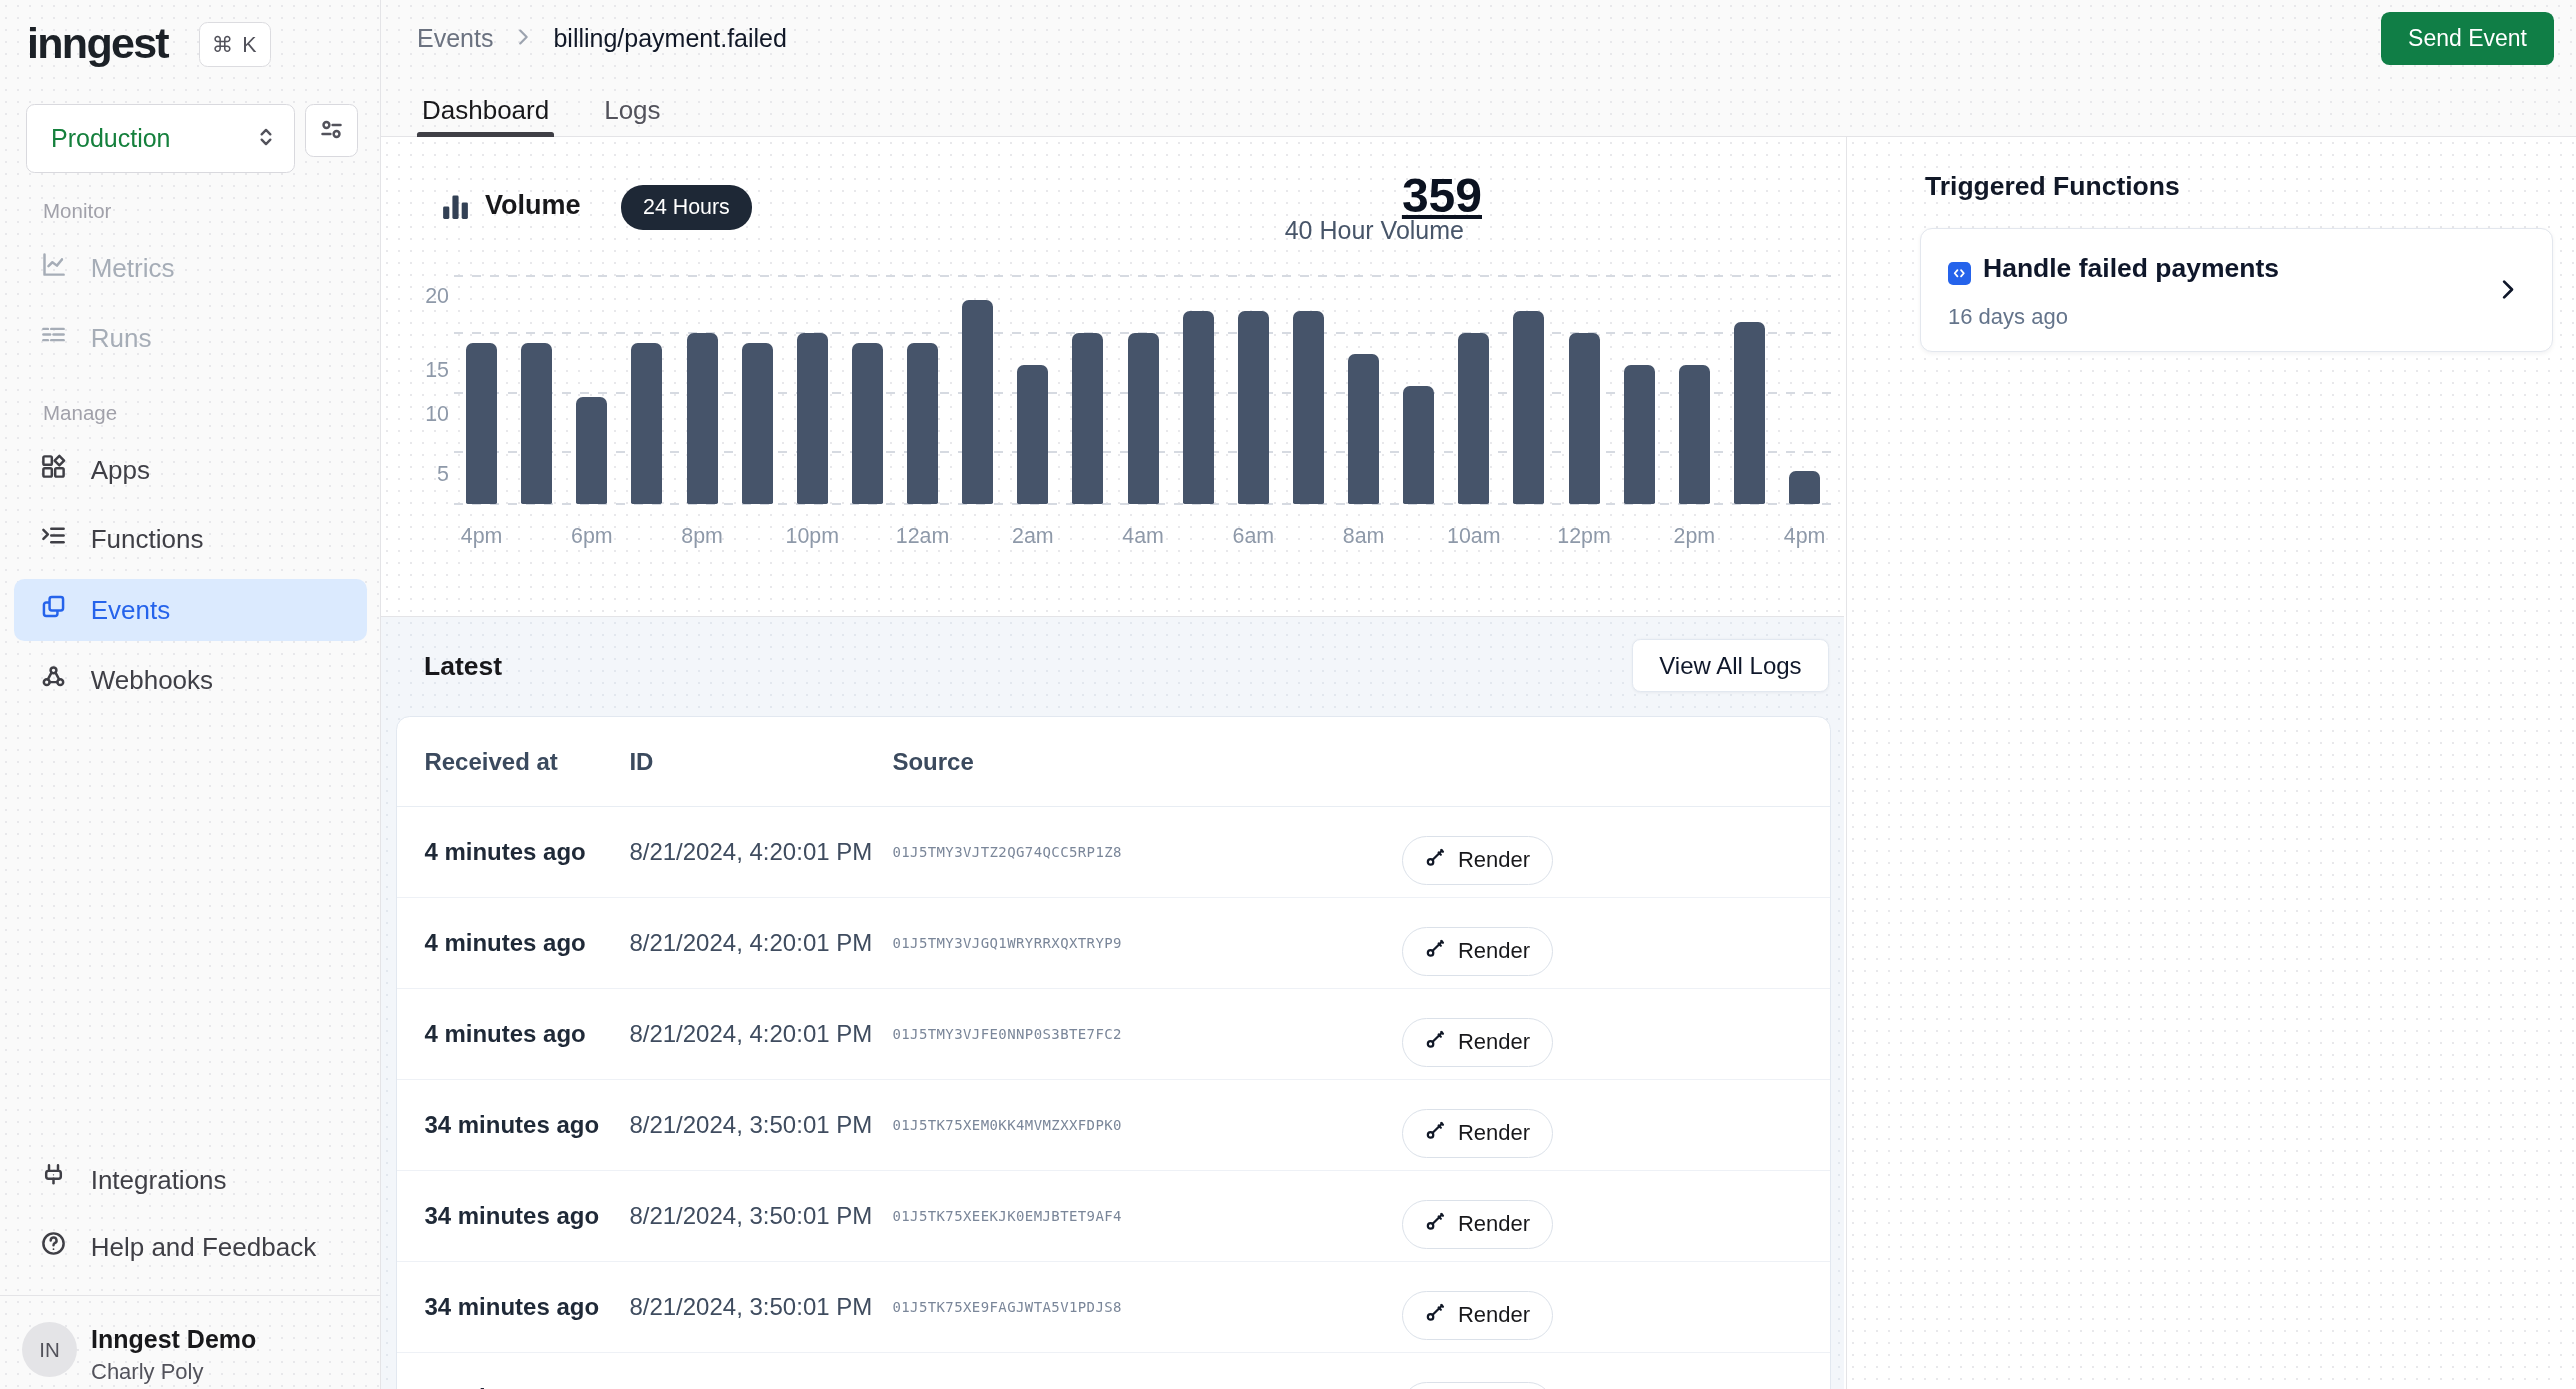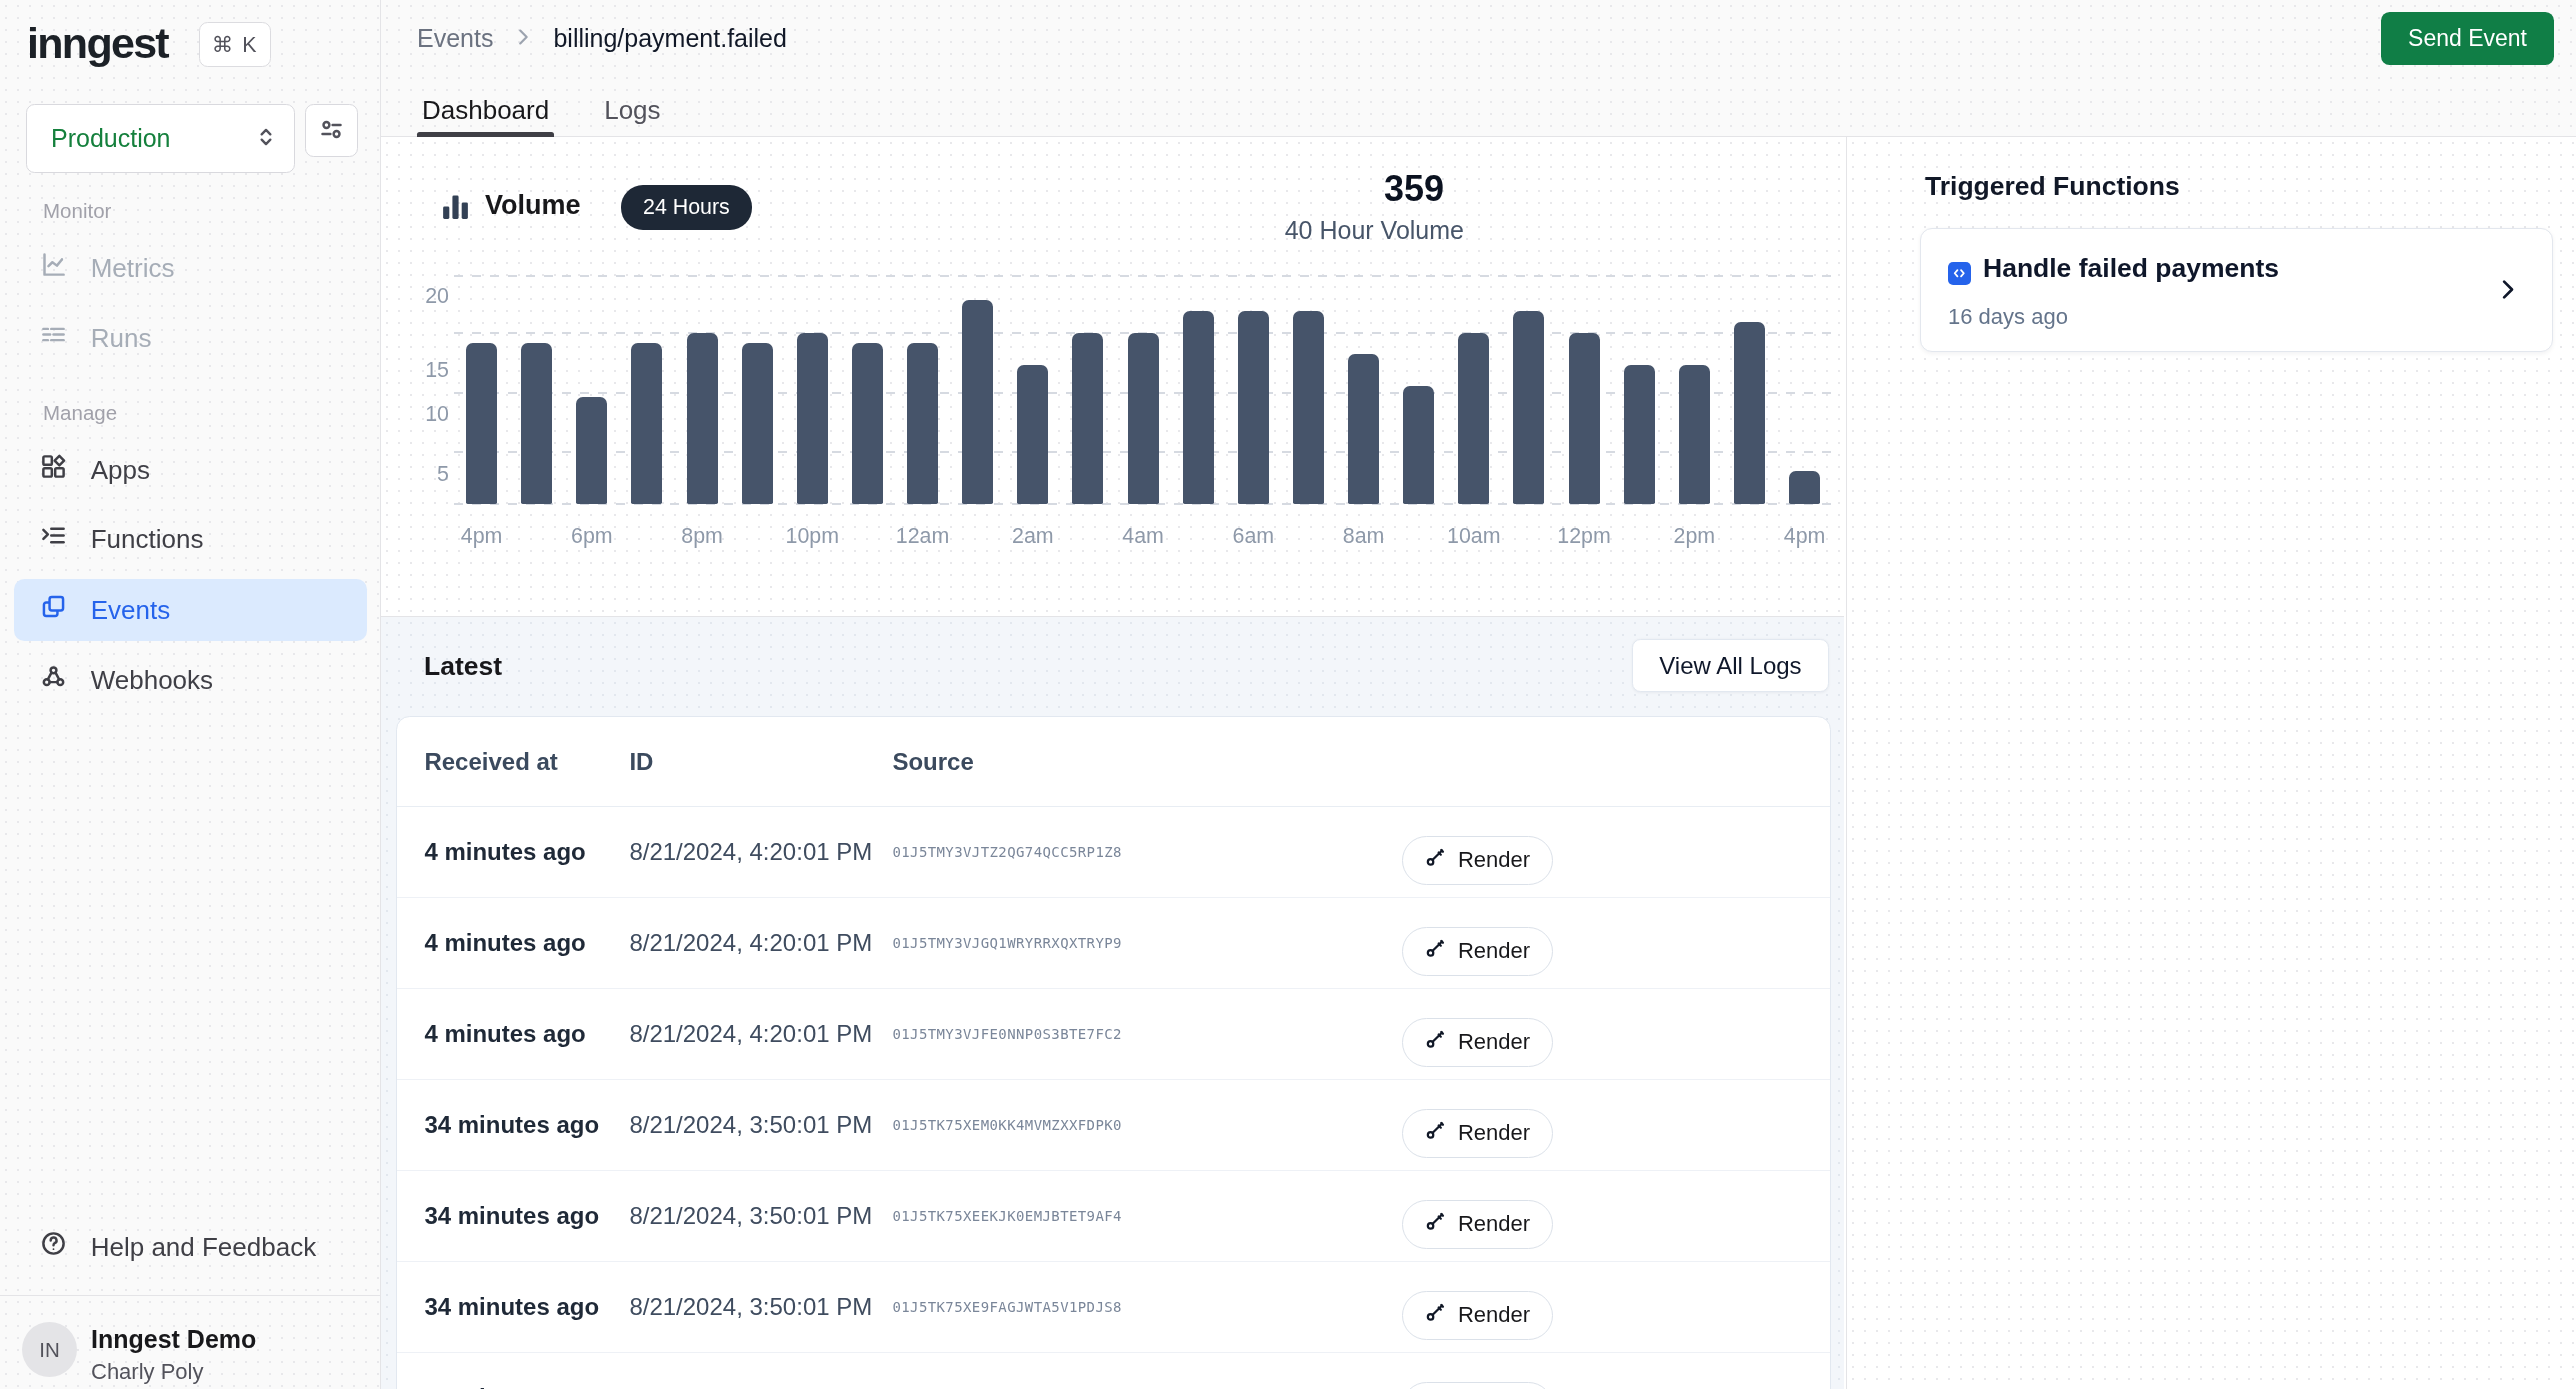--- a/index.html
+++ b/index.html
@@ -57,21 +57,21 @@
   .main { position:absolute; left:381px; top:137px; width:1465px; height:1253px; background-color:#fff; }
   .right-panel { position:absolute; left:1846px; top:137px; width:730px; height:1253px;
     background-color:#fff; border-left:1.7px solid #e4e4e7; }
 
   
   .vol-icon { position:absolute; left:58px; top:53px; }
   .vol-title { position:absolute; left:104px; top:53px; font-size:27px; font-weight:600; color:#18181b; }
   .vol-badge { position:absolute; left:240px; top:48px; height:45px; padding:0 22px;
     background:#1e2836; color:#fff; font-size:21.4px; font-weight:500; border-radius:22px;
     display:flex; align-items:center; cursor:pointer; }
-  .vol-total { position:absolute; right:402px; top:31px; font-size:36px; font-weight:700; color:#0b1220; }
+  .vol-total { position:absolute; right:364px; top:31px; font-size:48px; font-weight:700; color:#0b1220;text-decoration:underline; }
   .vol-total-label { position:absolute; right:382px; top:79px; font-size:25px; color:#475569; }
 
   
   .ylabels { position:absolute; left:0px; top:139px; width:68px; height:228px; }
   .ylabel { position:absolute; right:0; font-size:21.4px; color:#8e99a9; }
   .plot { position:absolute; left:73px; top:139px; width:1378px; height:228px; }
   .gridline { position:absolute; left:0; width:100%; height:1.7px;
     background:repeating-linear-gradient(90deg,#d6dae1 0 8.6px,transparent 8.6px 18px); }
   .bars { position:absolute; left:0; top:0; width:100%; height:228px; display:flex; align-items:flex-end; }
   .slot { flex:1; display:flex; justify-content:center; align-items:flex-end; height:100%; }
@@ -210,20 +210,31 @@
             <circle cx="18" cy="17" r="2.6"></circle>
             <circle cx="12" cy="6.5" r="2.6"></circle>
             <path d="M10.2 8.5 7 14.5"></path>
             <path d="M13.8 8.5 17 14.5"></path>
             <path d="M8.6 17h6.8"></path>
           </svg>
       </span>
       <span>Webhooks</span>
     </div>
 
+    <div class="sb-item" style="top:1149px;">
+      <span>
+        <svg width="27" height="27" viewBox="0 0 24 24" fill="none" stroke="#3f3f46" stroke-width="2.2" stroke-linecap="round" stroke-linejoin="round">
+            <path d="M8 2v5M16 2v5"></path>
+            <rect x="5.5" y="7" width="13" height="7" rx="2"></rect>
+            <path d="M12 14v4"></path>
+            <circle cx="12" cy="10.5" r="0.6" fill="#3f3f46" stroke="none"></circle>
+          </svg>
+      </span>
+      <span>Integrations</span>
+    </div>
 
     <div class="sb-item" style="top:1216px;">
       <span>
         <svg width="27" height="27" viewBox="0 0 24 24" fill="none" stroke="#3f3f46" stroke-width="2.2" stroke-linecap="round">
             <circle cx="12" cy="12" r="9"></circle>
             <path d="M9.5 9.3a2.6 2.6 0 1 1 3.6 2.4c-.8.35-1.1.9-1.1 1.8"></path>
             <circle cx="12" cy="17" r="0.8" fill="#3f3f46" stroke="none"></circle>
           </svg>
       </span>
       <span>Help and Feedback</span>

